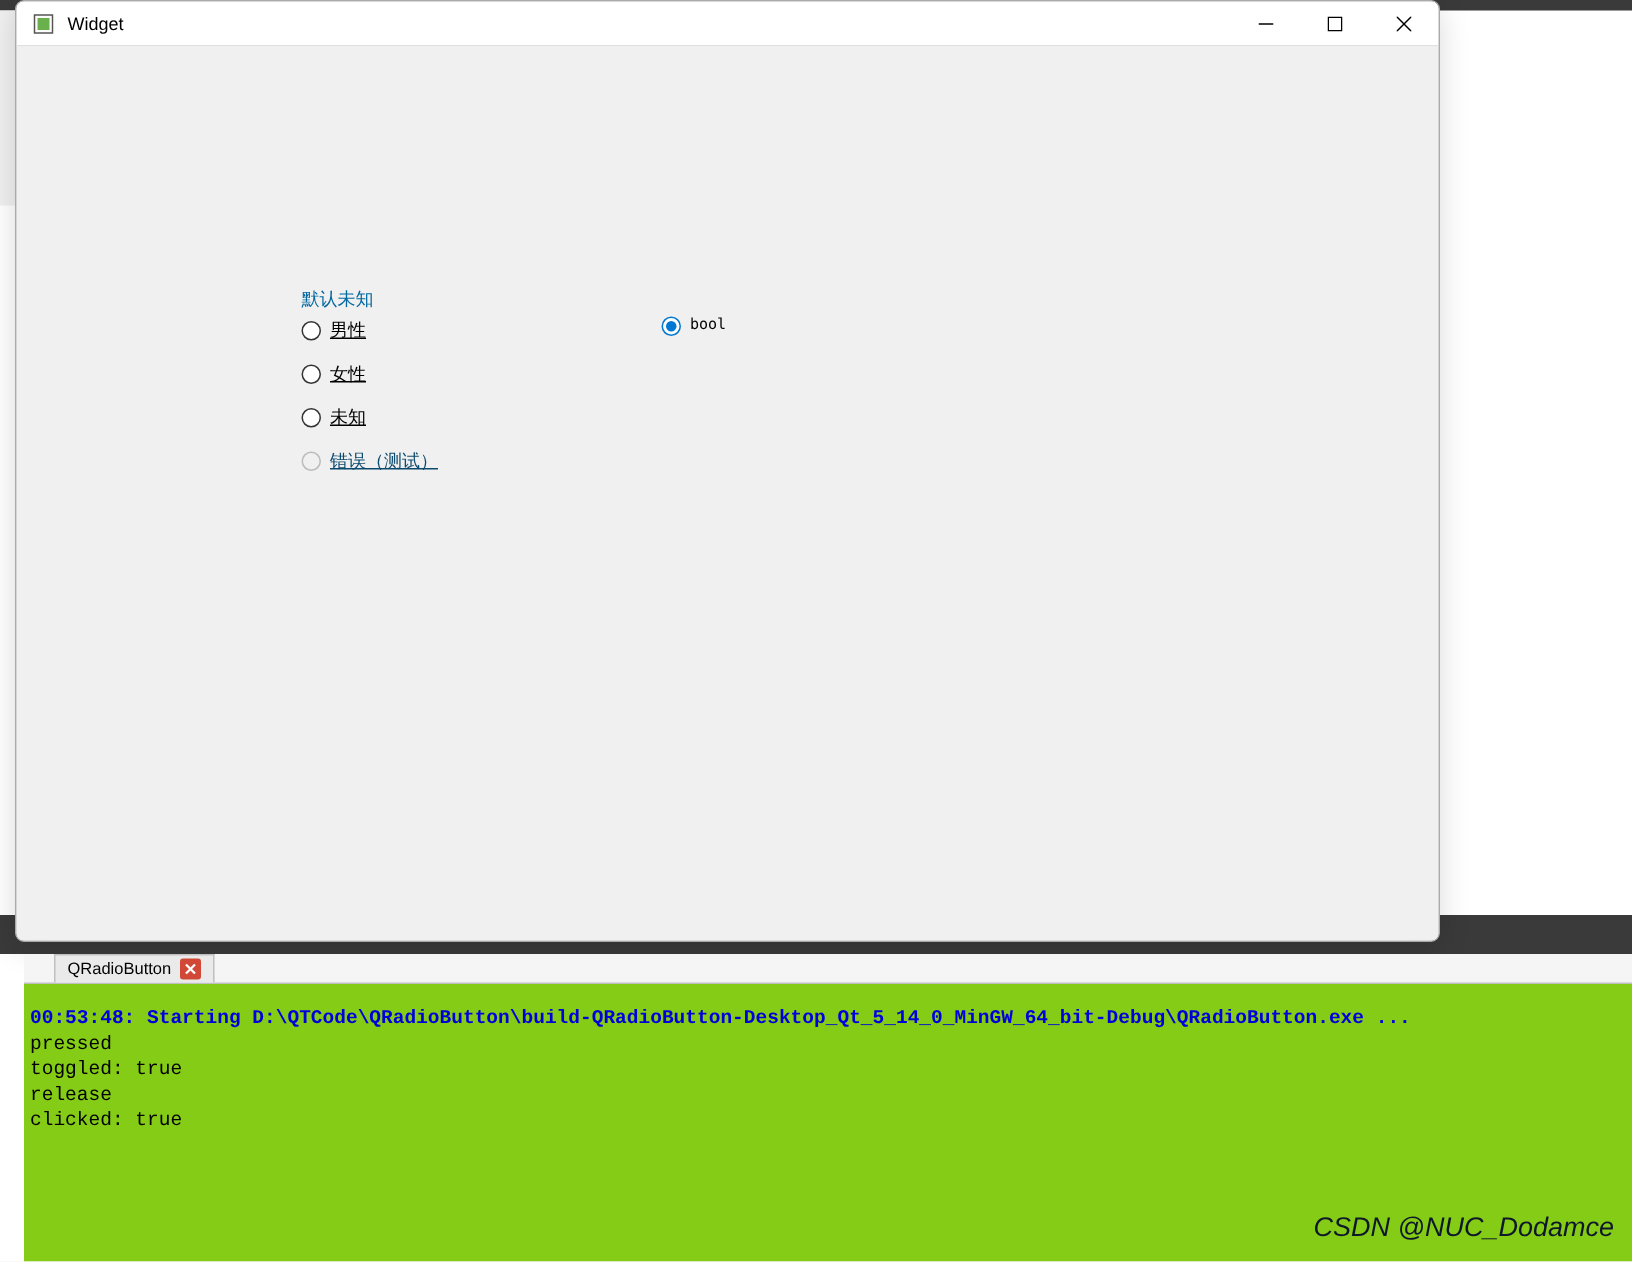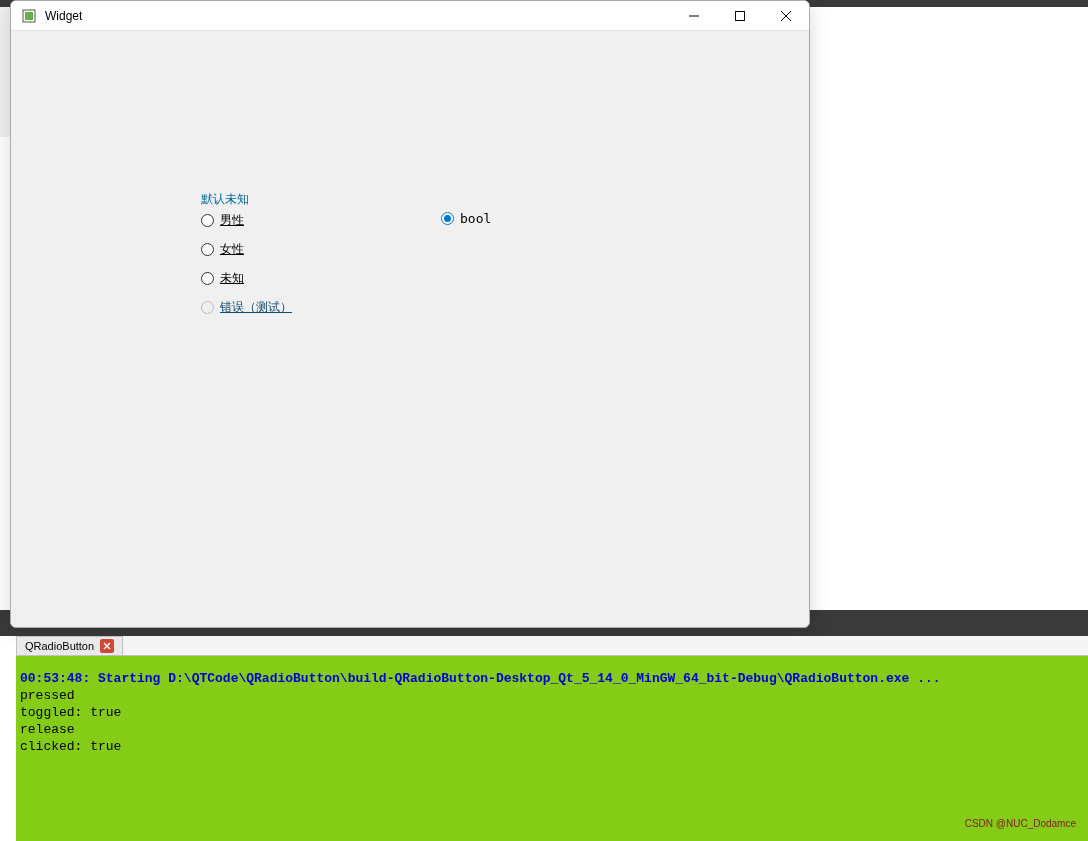--- a/index.html
+++ b/index.html
@@ -32,21 +32,21 @@
       top: 7px;
       width: 10px;
       height: 130px;
       background: #f0f0f0;
     }
     
     .widget-window {
       position: absolute;
       top: 0;
       left: 10px;
-      width: 800px;
+      width: 950px;
       height: 628px;
       background: #f0f0f0;
       border: 1px solid #aaaaaa;
       border-radius: 6px;
       box-shadow: 0 4px 20px rgba(0,0,0,0.15);
       overflow: hidden;
     }
     .titlebar {
       height: 30px;
       background: #ffffff;
@@ -125,23 +125,22 @@
       top: 2px; left: 2px;
       width: 7px; height: 7px;
       border-radius: 50%;
       background: #0078d4;
     }
     .radio-bool {
       position: absolute;
       top: 180px;
       left: 430px;
       display: flex;
-      align-items: center;
       font-family: "Consolas", monospace;
-      font-size: 13px;
+      font-size: 10px;
     }
     
     .tab-row {
       position: absolute;
       top: 636px;
       left: 16px;
       right: 0;
       height: 20px;
       display: flex;
       align-items: flex-end;
@@ -150,20 +149,21 @@
     }
     .tab {
       display: flex;
       align-items: center;
       padding: 2px 8px;
       background: #eaeaea;
       border: 1px solid #c0c0c0;
       border-bottom: none;
       font-size: 11px;
       gap: 6px;
+      margin-left: 20px;
     }
     .tab-close {
       width: 14px;
       height: 14px;
       background: #d14836;
       color: #fff;
       display: flex;
       align-items: center;
       justify-content: center;
       font-size: 10px;
@@ -182,23 +182,24 @@
       line-height: 17px;
       white-space: pre;
       overflow: hidden;
     }
     .out-blue { color: #0000dd; font-weight: bold; }
     .out-black { color: #000; }
     .watermark {
       position: absolute;
       right: 12px;
       bottom: 12px;
-      color: #7f1d1d;
-      font-size: 10px;
+      color: #0f172a;
+      font-size: 18px;
       font-family: sans-serif;
+      font-style: italic;
     }
   </style>
 </head>
 <body>
 
 <div class="dark-bg"></div>
 <div class="dark-bg2"></div>
 <div class="left-strip"></div>
 
 <div class="widget-window">

